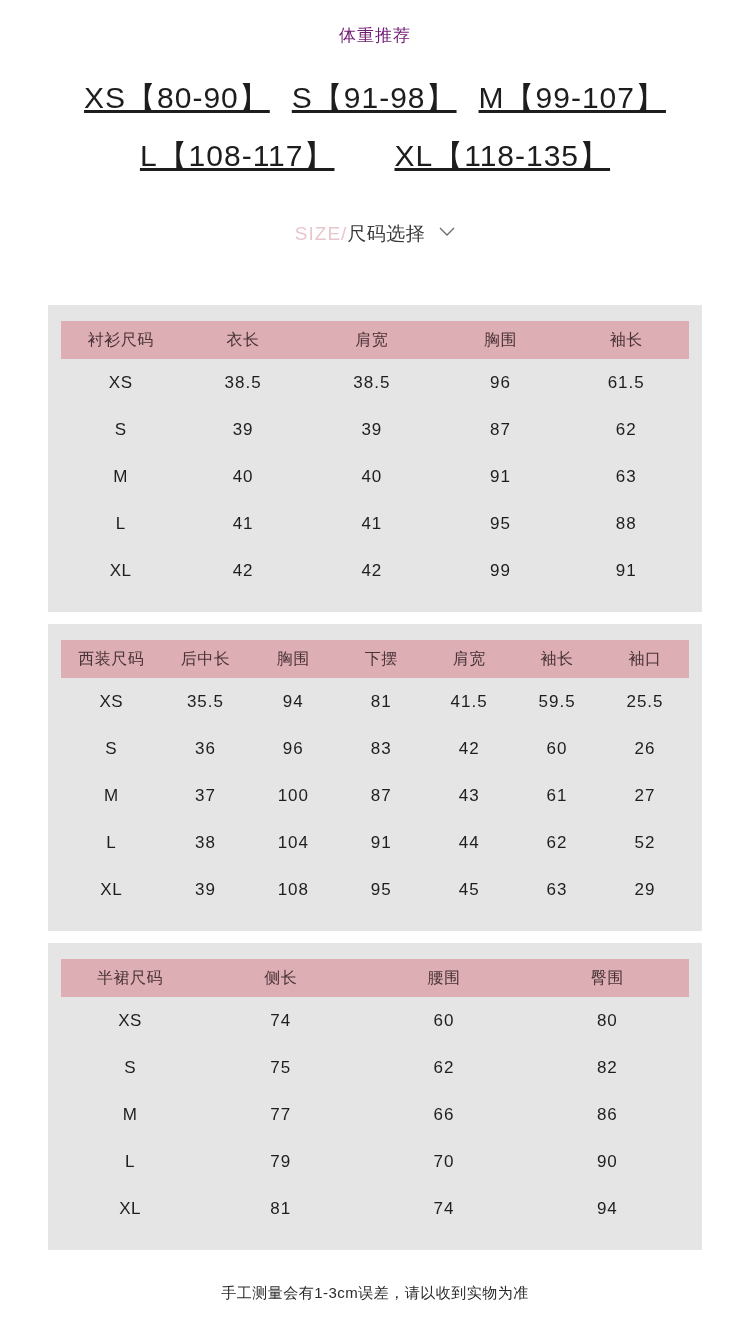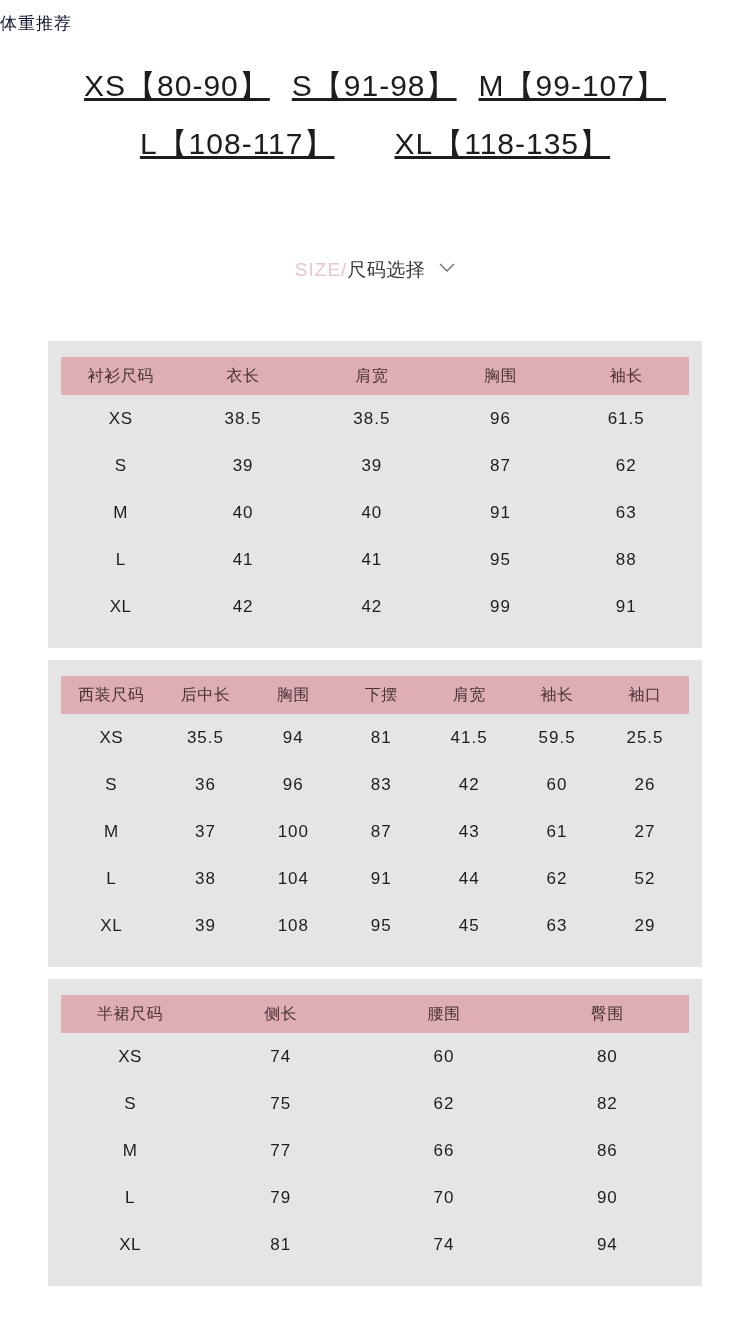--- a/index.html
+++ b/index.html
@@ -16,24 +16,24 @@
     overflow: hidden;
   }
   .page {
     width: 750px;
     height: 1317px;
     position: relative;
   }
 
   
   .weight-title {
-    text-align: left;
+    text-align: center;
     font-size: 17px;
-    color: #0f172a;
-    padding-top: 12px;
+    color: #701a75;
+    padding-top: 24px;
     letter-spacing: 1px;
   }
   .weight-lines {
     text-align: center;
     margin-top: 22px;
   }
   .weight-line {
     font-size: 30px;
     letter-spacing: 1px;
     color: #1d1d1d;
@@ -46,21 +46,21 @@
     width: 22px;
   }
   .weight-line .gap-wide {
     display: inline-block;
     width: 60px;
   }
 
   
   .size-select {
     text-align: center;
-    margin-top: 84px;
+    margin-top: 36px;
     font-size: 19px;
     color: #3a3a3a;
     letter-spacing: 0.5px;
   }
   .size-select .en {
     color: #e8c6cd;
     letter-spacing: 1px;
   }
   .size-select .cn {
     color: #3a3a3a;
@@ -321,14 +321,15 @@
         <tr>
           <td class="sizecol">XL</td>
           <td>81</td>
           <td>74</td>
           <td>94</td>
         </tr>
       </tbody>
     </table>
   </div>
 
+  <div class="note">手工测量会有1-3cm误差，请以收到实物为准</div>
 
 </div>
 
 </body></html>

